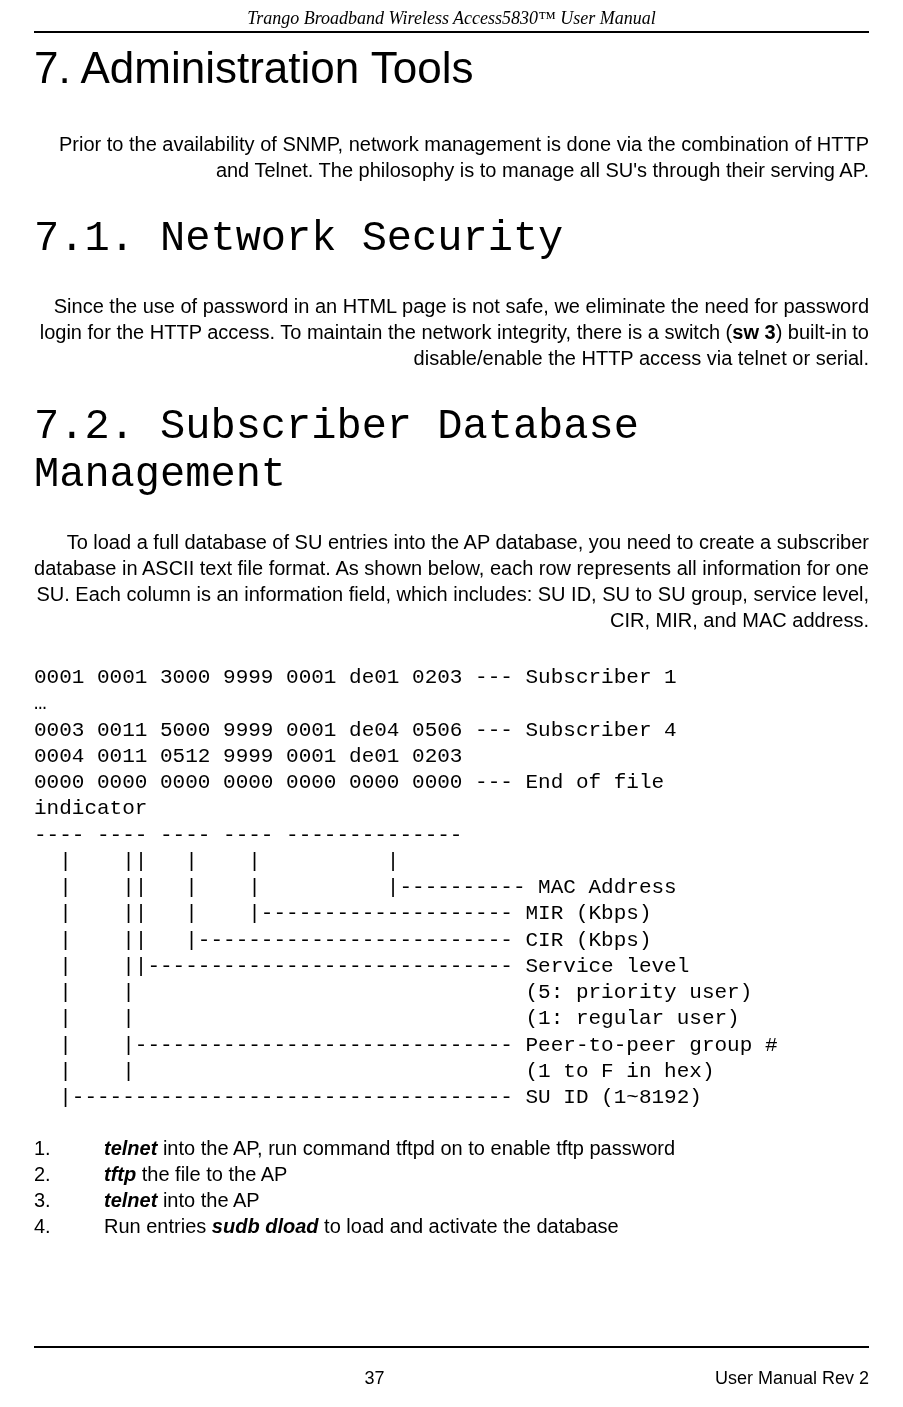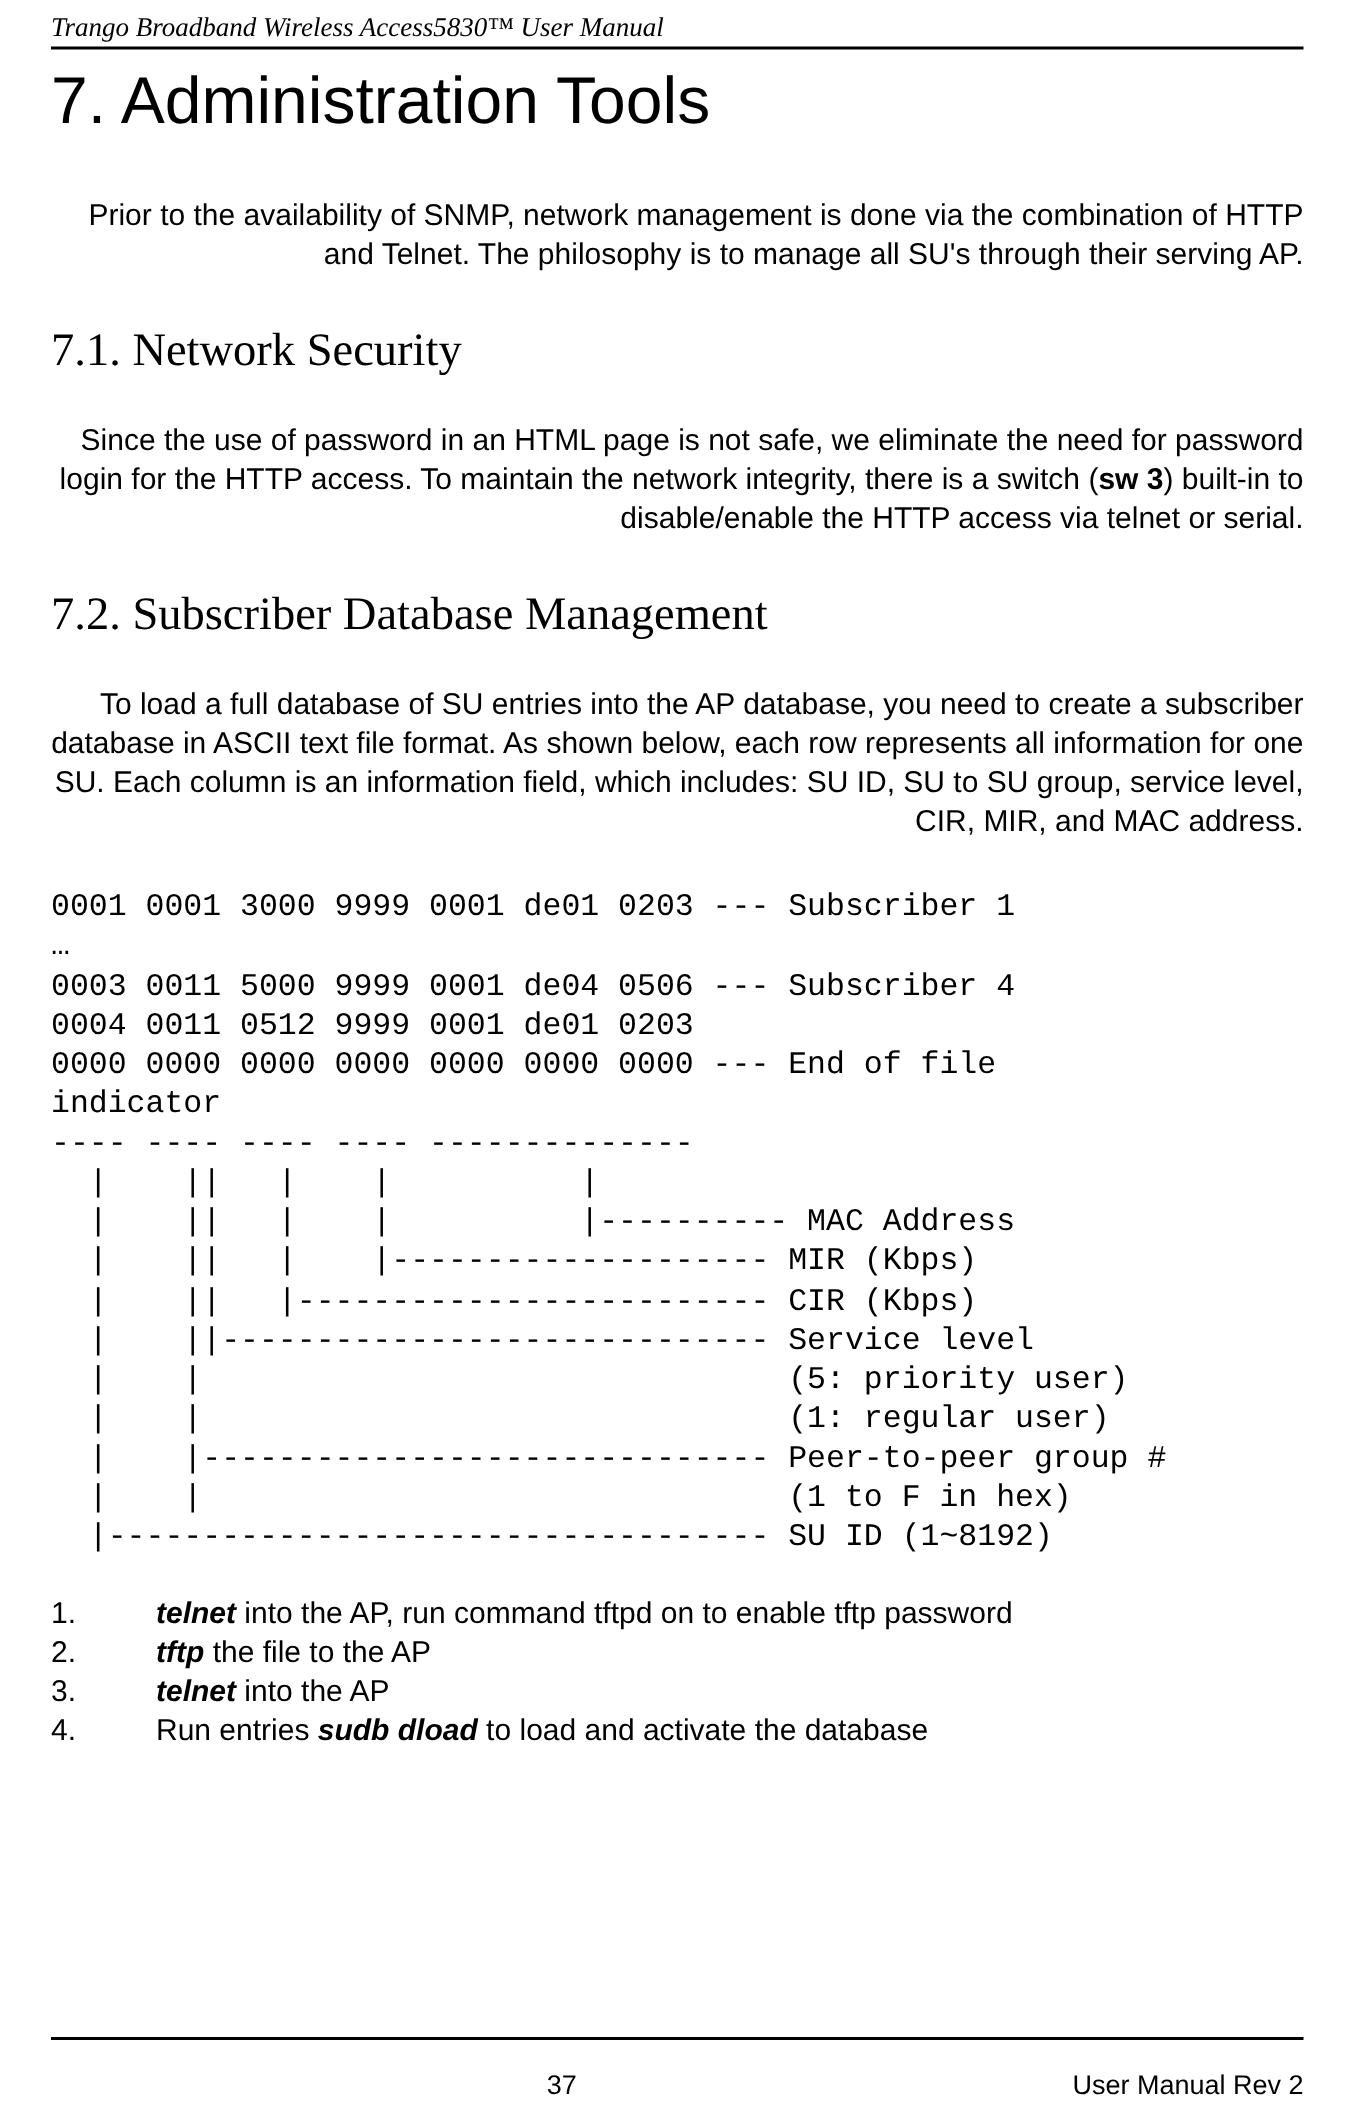--- a/index.html
+++ b/index.html
@@ -6,39 +6,39 @@
     body {
       font-family: "Times New Roman", Times, serif;
       background: #fff;
       color: #000;
       width: 903px;
       height: 1407px;
       padding: 0 34px;
       position: relative;
     }
     .header-line {
-      text-align: left;
+      text-align: center;
       font-style: italic;
       font-size: 18px;
       padding-top: 8px;
     }
     .header-rule {
       border: none;
       border-top: 2px solid #000;
       margin: 2px 0 4px 0;
     }
     h1 {
       font-family: Verdana, Tahoma, Arial, sans-serif;
       font-size: 44px;
       font-weight: normal;
       margin: 10px 0 38px 0;
     }
     h2 {
-      font-family: Liberation Serif, serif;
-      font-size: 31px;
+      font-family: Liberation Mono, monospace;
+      font-size: 42px;
       font-weight: normal;
       margin: 2px 0 30px 0;
     }
     p {
       font-family: Tahoma, Verdana, Arial, sans-serif;
       font-size: 20px;
       line-height: 1.3;
       margin-bottom: 32px;
       text-align: right;
     }
@@ -54,21 +54,21 @@
       font-family: Tahoma, Verdana, Arial, sans-serif;
       font-size: 20px;
       line-height: 1.3;
     }
     .steps-row { display: flex; }
     .steps-num { width: 70px; }
     .steps-text { flex: 1; }
     .italic-bold { font-style: italic; font-weight: bold; }
     .footer {
       position: absolute;
-      bottom: 6px;
+      bottom: 18px;
       left: 34px;
       right: 34px;
     }
     .footer-rule {
       border: none;
       border-top: 2px solid #000;
       margin-bottom: 20px;
     }
     .footer-row {
       display: flex;

